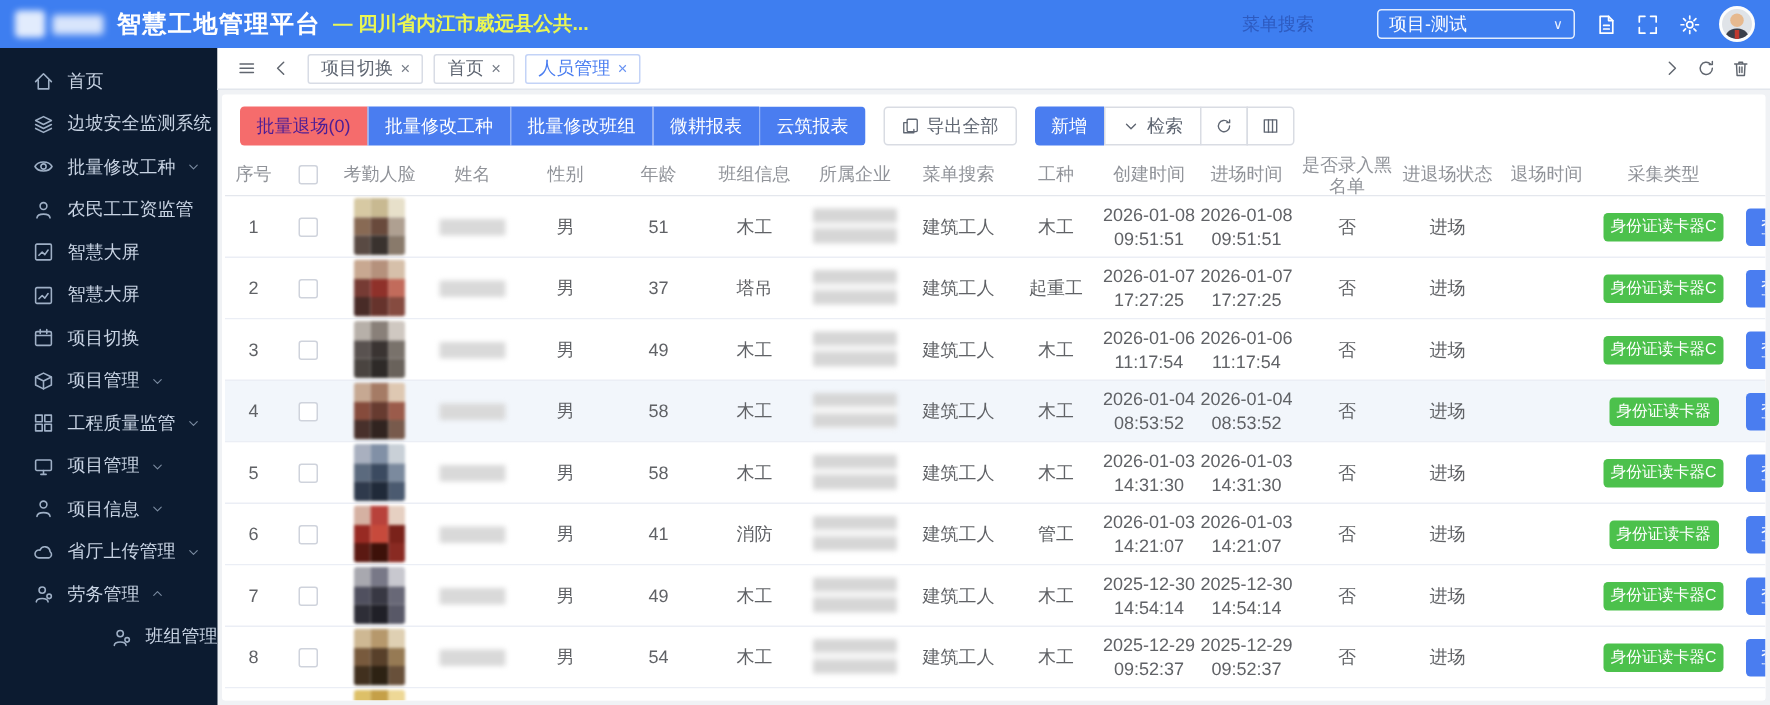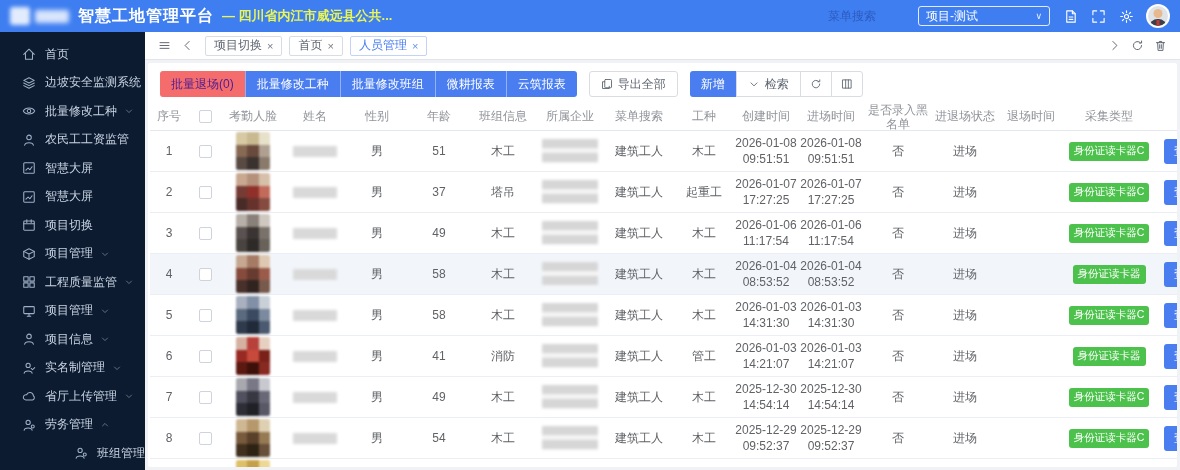--- a/index.html
+++ b/index.html
@@ -268,34 +268,20 @@
     <span class="sb-label">项目信息</span>
     <span class="sb-chev ">
               <svg viewBox="0 0 16 16" fill="none" stroke="currentColor" stroke-width="1.2" stroke-linecap="round" stroke-linejoin="round">
                 <path d="M4 6.5 8 10.5 12 6.5"></path>
               </svg>
             </span>
   </div>
           <div class="sb-item">
     <span class="sb-ic">
               <svg viewBox="0 0 16 16" fill="none" stroke="currentColor" stroke-width="1.2" stroke-linecap="round" stroke-linejoin="round">
-                <circle cx="7" cy="5" r="2.4"></circle>
-                <path d="M2.5 14c.4-3.4 8.6-3.4 9 0M10.5 8.5l1.5 1.5 2.5-2.5"></path>
-              </svg>
-            </span>
-    <span class="sb-label">实名制管理</span>
-    <span class="sb-chev ">
-              <svg viewBox="0 0 16 16" fill="none" stroke="currentColor" stroke-width="1.2" stroke-linecap="round" stroke-linejoin="round">
-                <path d="M4 6.5 8 10.5 12 6.5"></path>
-              </svg>
-            </span>
-  </div>
-          <div class="sb-item">
-    <span class="sb-ic">
-              <svg viewBox="0 0 16 16" fill="none" stroke="currentColor" stroke-width="1.2" stroke-linecap="round" stroke-linejoin="round">
                 <path d="M4.5 12.5a3 3 0 1 1 .8-5.9 4 4 0 0 1 7.7 1.1 2.7 2.7 0 0 1-.9 4.8z"></path>
               </svg>
             </span>
     <span class="sb-label">省厅上传管理</span>
     <span class="sb-chev ">
               <svg viewBox="0 0 16 16" fill="none" stroke="currentColor" stroke-width="1.2" stroke-linecap="round" stroke-linejoin="round">
                 <path d="M4 6.5 8 10.5 12 6.5"></path>
               </svg>
             </span>
   </div>

